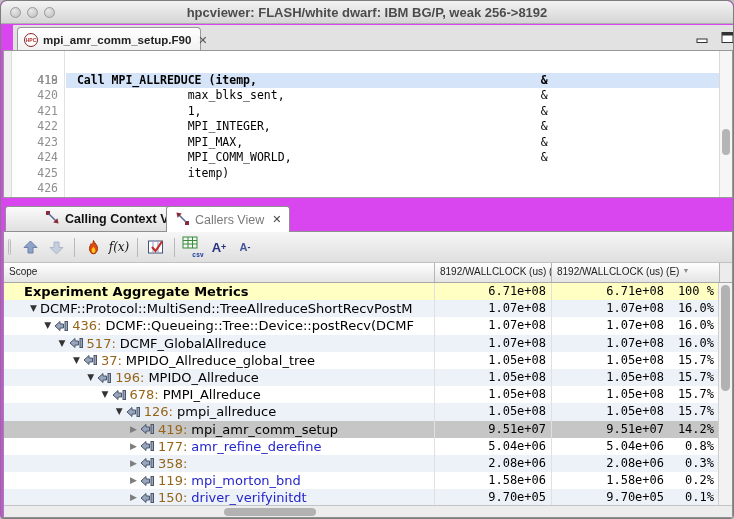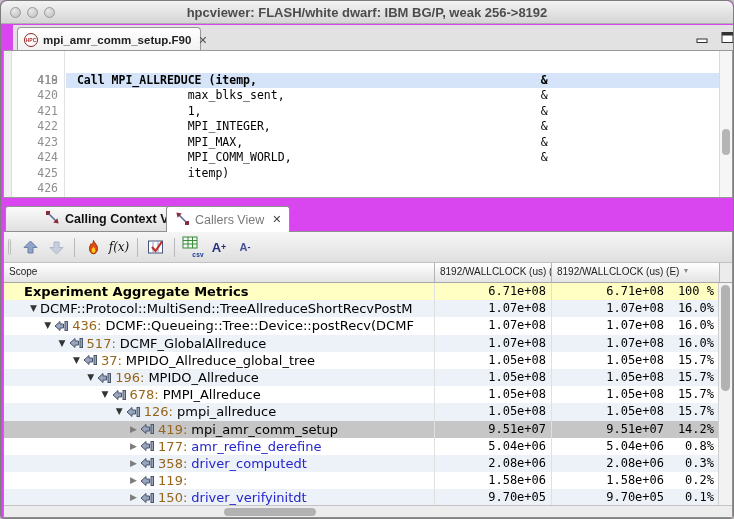--- a/index.html
+++ b/index.html
@@ -365,34 +365,34 @@
           <div class="cell-ep">0.8%</div>
         </div>
         <div class="trow alt">
           <div class="cell-scope" style="padding-left:126.10000000000001px">
             <span class="tw closed">▶</span>
             <svg class="callsite" width="15" height="12">
               <polygon points="1,6 6,1.5 6,4 9.5,4 9.5,8 6,8 6,10.5" fill="#97a5bf" stroke="#4a5568"></polygon>
               <rect x="11" y="1.5" width="2.5" height="9" fill="#97a5bf" stroke="#4a5568"></rect>
             </svg>
             <span class="lnum">358:</span>
-            <span class="fname link">driver_computedt</span>
           </div>
           <div class="cell-i">2.08e+06</div>
           <div class="cell-ev">2.08e+06</div>
           <div class="cell-ep">0.3%</div>
         </div>
         <div class="trow">
           <div class="cell-scope" style="padding-left:126.10000000000001px">
             <span class="tw closed">▶</span>
             <svg class="callsite" width="15" height="12">
               <polygon points="1,6 6,1.5 6,4 9.5,4 9.5,8 6,8 6,10.5" fill="#97a5bf" stroke="#4a5568"></polygon>
               <rect x="11" y="1.5" width="2.5" height="9" fill="#97a5bf" stroke="#4a5568"></rect>
             </svg>
             <span class="lnum">119:</span>
+            <span class="fname link">mpi_morton_bnd</span>
           </div>
           <div class="cell-i">1.58e+06</div>
           <div class="cell-ev">1.58e+06</div>
           <div class="cell-ep">0.2%</div>
         </div>
         <div class="trow alt">
           <div class="cell-scope" style="padding-left:126.10000000000001px">
             <span class="tw closed">▶</span>
             <svg class="callsite" width="15" height="12">
               <polygon points="1,6 6,1.5 6,4 9.5,4 9.5,8 6,8 6,10.5" fill="#97a5bf" stroke="#4a5568"></polygon>

